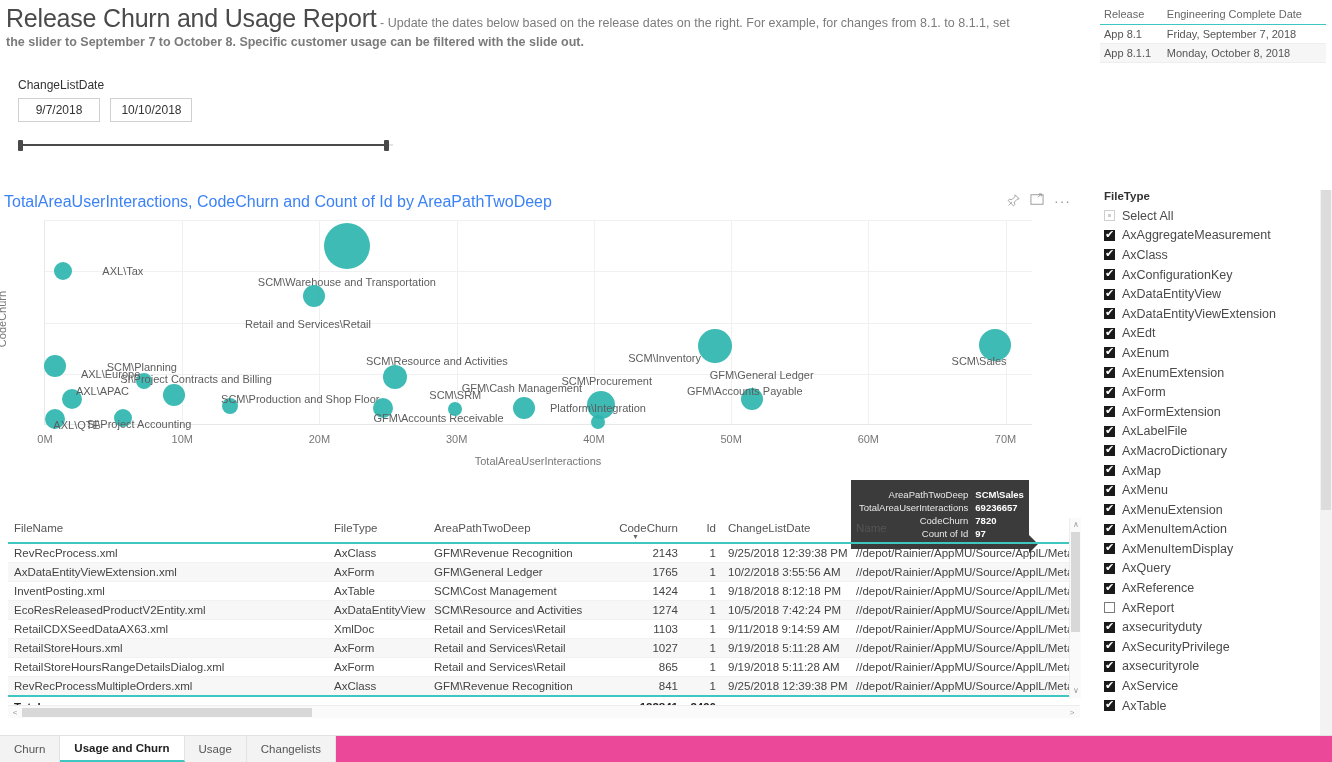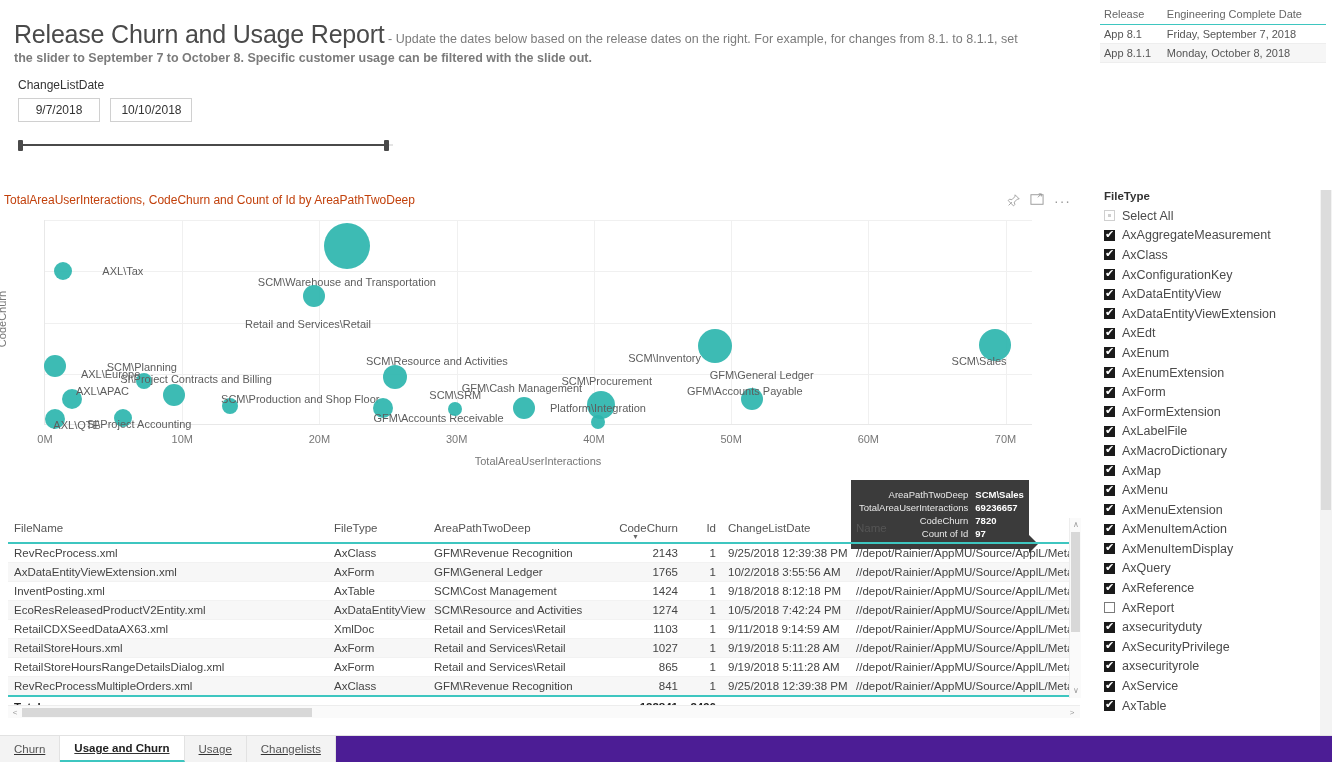--- a/index.html
+++ b/index.html
@@ -5,42 +5,42 @@
   * { box-sizing: border-box; }
   html, body { margin:0; padding:0; }
   body {
     width:1332px; height:762px; position:relative;
     background:#ffffff;
     font-family:"Liberation Sans", sans-serif;
     color:#333;
     overflow:hidden;
   }
   
-  #header { position:absolute; left:8px; top:0; width:1090px; padding:20px 10px 0 6px; }
+  #header { position:absolute; left:0; top:0; width:1090px; padding:4px 10px 0 6px; }
   #report-title { font-size:25px; font-weight:400; color:#4a4a4a; letter-spacing:-.2px; }
   #report-subtitle { font-size:12.5px; color:#7b7b7b; }
   
   #release-table { position:absolute; left:1100px; top:6px; width:226px; font-size:11px; }
   #release-table table { border-collapse:collapse; width:100%; }
   #release-table th { font-weight:400; color:#666; text-align:left; padding:2px 4px 4px 4px;
      border-bottom:1.6px solid #3ec6c0; white-space:nowrap; }
   #release-table td { padding:3px 4px; color:#555; white-space:nowrap; border-bottom:1px solid #eee; }
   #release-table tr:nth-child(even) td { background:#f6f6f6; }
   
   #slicer { position:absolute; left:18px; top:78px; width:400px; }
   #slicer-label { font-size:12px; color:#333; margin-bottom:6px; }
   .date-box { display:inline-block; width:82px; padding:4px 6px; border:1px solid #d0d0d0;
      background:#fff; font-size:12px; color:#333; text-align:center; margin-right:6px; }
   #slider-track { position:relative; margin-top:18px; height:10px; width:375px; }
   #slider-line-bg { position:absolute; left:0; top:4px; height:2px; width:375px; background:#e4e4e4; }
   #slider-line-fg { position:absolute; left:2px; top:4px; height:2px; width:365px; background:#4a4a4a; }
   .slider-handle { position:absolute; top:0px; width:5px; height:11px; background:#4a4a4a; border-radius:1px; }
   
   #chart-card { position:absolute; left:0px; top:193px; width:1085px; height:290px; }
-  #chart-title { position:absolute; left:4px; top:0px; font-size:12px; color:#c2410c; }
+  #chart-title { position:absolute; left:4px; top:0px; font-size:16px; color:#3b82f6; }
   #chart-actions { position:absolute; right:14px; top:0px; display:flex; gap:10px; align-items:center; }
   .chart-action { color:#9a9a9a; cursor:pointer; line-height:1; }
   #plot { position:absolute; left:44px; top:27px; width:988px; height:205px;
      border-left:1px solid #e8e8e8; border-bottom:1px solid #e8e8e8; }
   .gridline-v { position:absolute; top:0; width:1px; height:100%; background:#f0f0f0; }
   .gridline-h { position:absolute; left:0; height:1px; width:100%; background:#f0f0f0; }
   .xtick { position:absolute; font-size:11px; color:#777; transform:translateX(-50%); white-space:nowrap; }
   #ylabel { position:absolute; left:2px; top:120px; font-size:11px; color:#777;
      transform:rotate(-90deg) translateX(-50%); transform-origin:left center; white-space:nowrap; }
   #xlabel { position:absolute; left:538px; top:262px; font-size:11px; color:#777;
@@ -84,21 +84,21 @@
      position:relative; }
   .cb.checked { background:#1a1a1a; border-color:#1a1a1a; }
   .cb.checked:after { content:"✔"; position:absolute; left:0px; top:-3px; font-size:11px; color:#fff; line-height:13px; }
   .cb.partial { border:1px solid #cfcfcf; }
   .cb.partial:after { content:""; position:absolute; left:3px; top:3px; width:3px; height:3px; background:#cfcfcf; }
   .filter-label { font-size:12.5px; color:#4a4a4a; white-space:nowrap; }
   #filter-scrollbar { position:absolute; right:0; top:0; width:12px; height:545px; background:#f3f3f3; }
   #filter-scrollbar .thumb { position:absolute; left:1px; top:0px; width:10px; height:320px; background:#dcdcdc; }
   
   #tabbar { position:absolute; left:0; bottom:0; width:1332px; height:27px;
-     background:#4c1d95; border-top:1px solid #e2e2e2; display:flex; align-items:stretch;text-decoration:underline; }
+     background:#ec4899; border-top:1px solid #e2e2e2; display:flex; align-items:stretch; }
   .tab { padding:0 14px; display:flex; align-items:center; font-size:11.5px; color:#555;
      border-right:1px solid #e2e2e2; background:#f3f3f3; cursor:pointer; white-space:nowrap; }
   .tab.active { background:#ffffff; color:#222; font-weight:bold; border-bottom:2px solid #3ec6c0; }
 </style>
 </head>
 <body>
 
 <div id="header">
   <span id="report-title">Release Churn and Usage Report</span><span id="report-subtitle"> - Update the dates below based on the release dates on the right.  For example, for changes from 8.1. to 8.1.1, set</span>
   <div id="report-subtitle" style="margin-top:2px;font-weight:bold;">the slider to September 7 to October 8.   Specific customer usage can be filtered with the slide out.</div>

